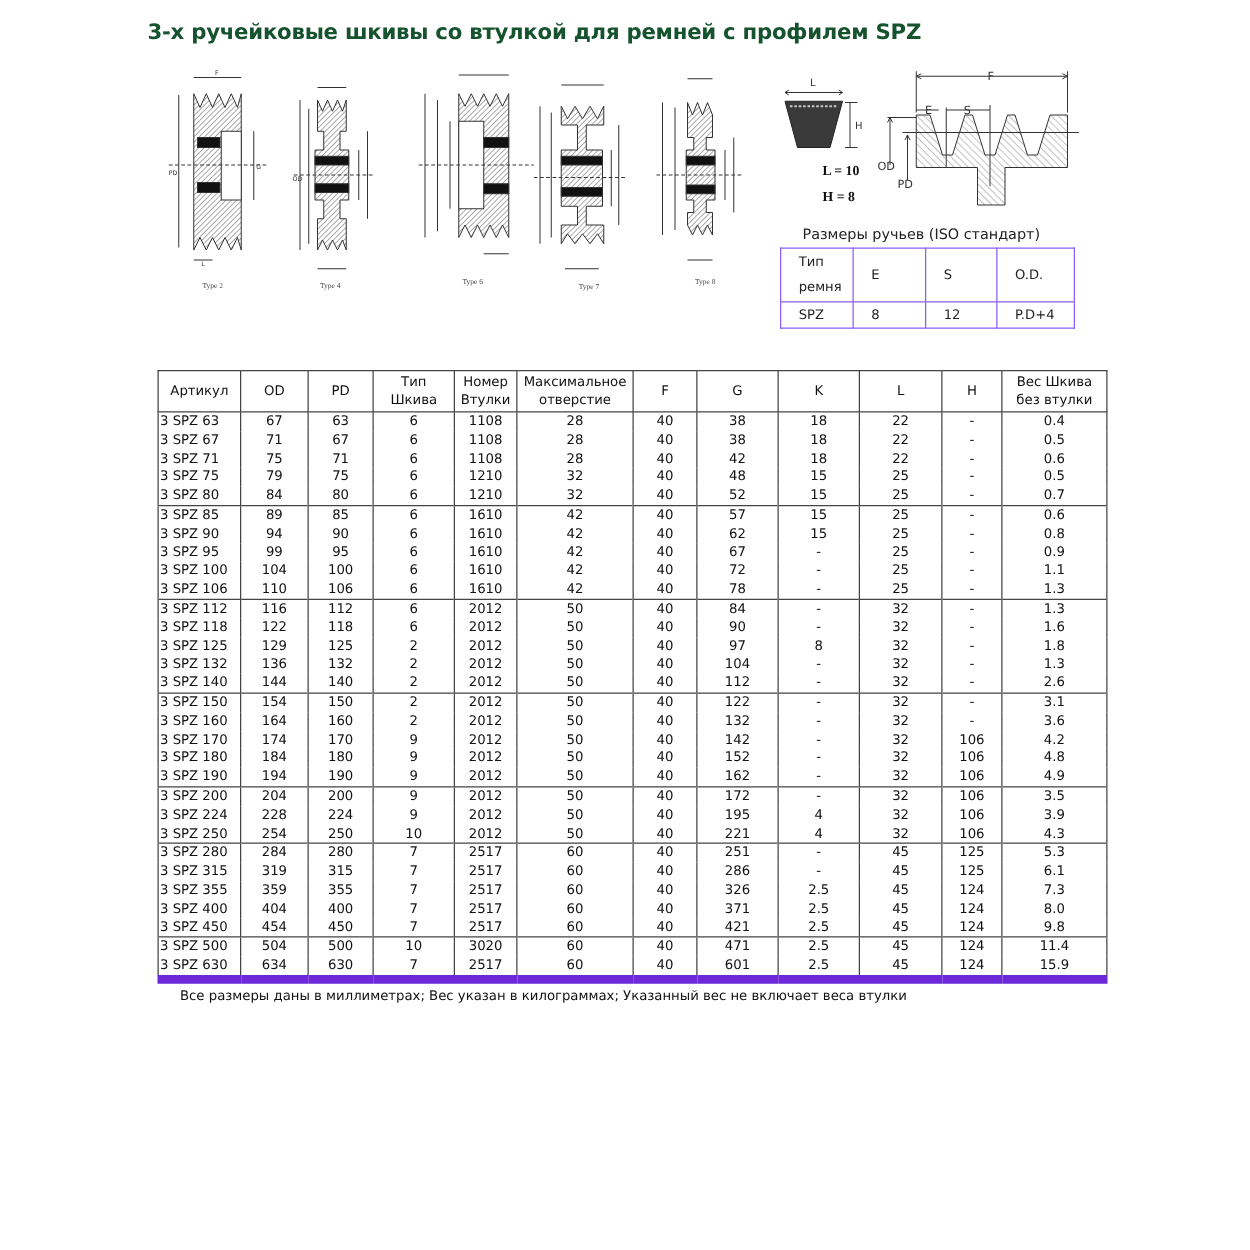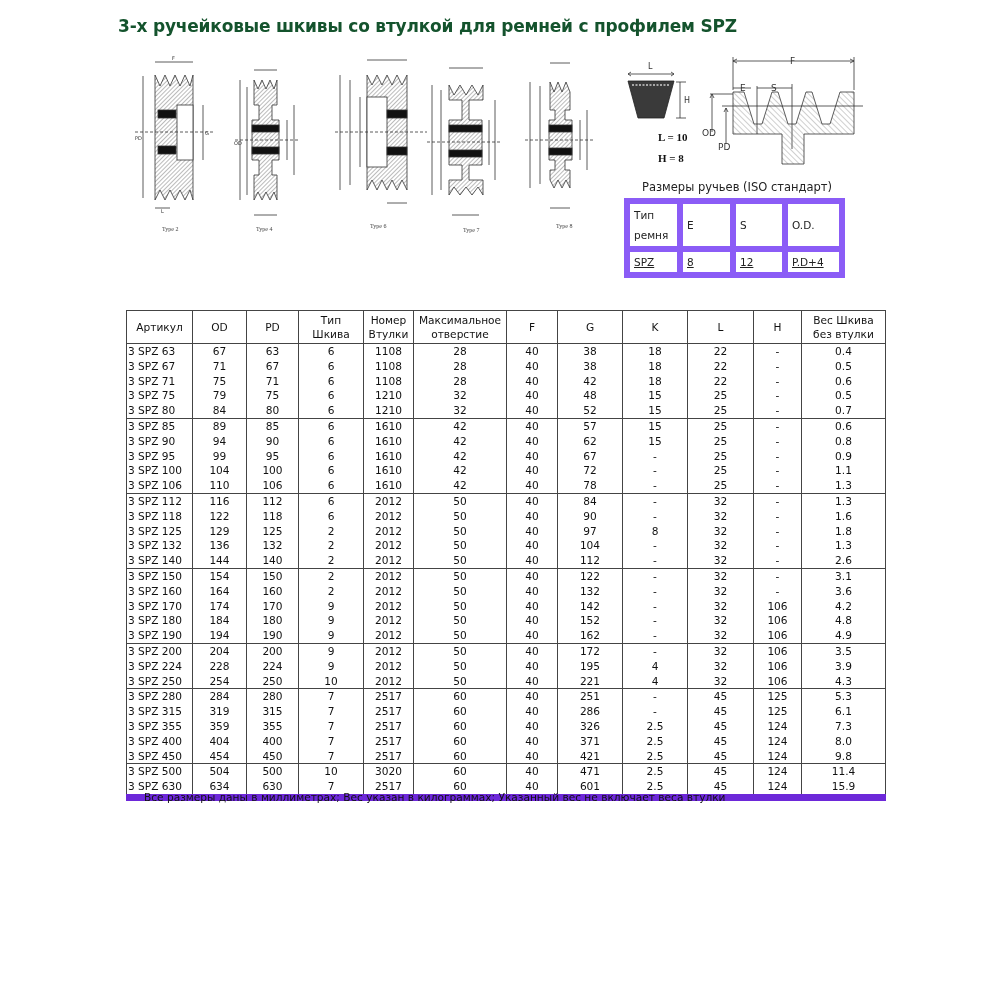--- a/index.html
+++ b/index.html
@@ -9,24 +9,24 @@
            letter-spacing:-0.2px; color:#14532d; }
   .drawings { position:absolute; left:120px; top:50px; width:500px; height:195px; }
   .draw { position:absolute; }
   .type-label { position:absolute; font-size:6px; color:#444; font-family:"Liberation Serif", serif; }
   .belt { position:absolute; left:612px; top:50px; width:90px; height:120px; }
   .belt-dims { position:absolute; left:622px; top:127px; font-family:"Liberation Serif", serif;
                font-weight:bold; font-size:11px; line-height:21px; color:#111;margin-left:36px; }
   .groove { position:absolute; left:700px; top:54px; width:175px; height:115px; }
   .iso-caption { position:absolute; left:642px; top:180px; font-size:11.5px; color:#222; }
   table.iso { position:absolute; left:624px; top:198px; border-collapse:collapse; font-size:10.5px; color:#222; }
-  table.iso td { border:6px solid #8b5cf6; padding:0 0 0 4px; vertical-align:middle; }
+  table.iso td { border:1px solid #8b5cf6; padding:0 0 0 14px; vertical-align:middle; }
   table.iso tr.h td { height:42px; line-height:20px; }
-  table.iso tr.d td { height:20px;text-decoration:underline; }
-  table.main { position:absolute; left:126px; top:310px; border-collapse:collapse; font-size:10.6px; color:#111;padding-left:32px; }
+  table.iso tr.d td { height:20px; }
+  table.main { position:absolute; left:126px; top:296px; border-collapse:collapse; font-size:10.6px; color:#111;padding-left:32px; }
   table.main th { font-weight:normal; border:1px solid #444; text-align:center; height:32px;
                   line-height:14px; padding:0 2px; font-size:10.6px; }
   table.main td { text-align:center; height:14.8px; line-height:14.8px; padding:0;
                   border-left:1px solid #444; border-right:1px solid #444; white-space:nowrap; }
   table.main td.art { text-align:left; padding-left:1px; }
   table.main tr.gtop td { border-top:1px solid #444; }
   table.main tr.last td { border-bottom:7px solid #6d28d9; }
   .footnote { position:absolute; left:144px; top:791px; font-size:10.6px; color:#111; }
 </style>
 </head>

